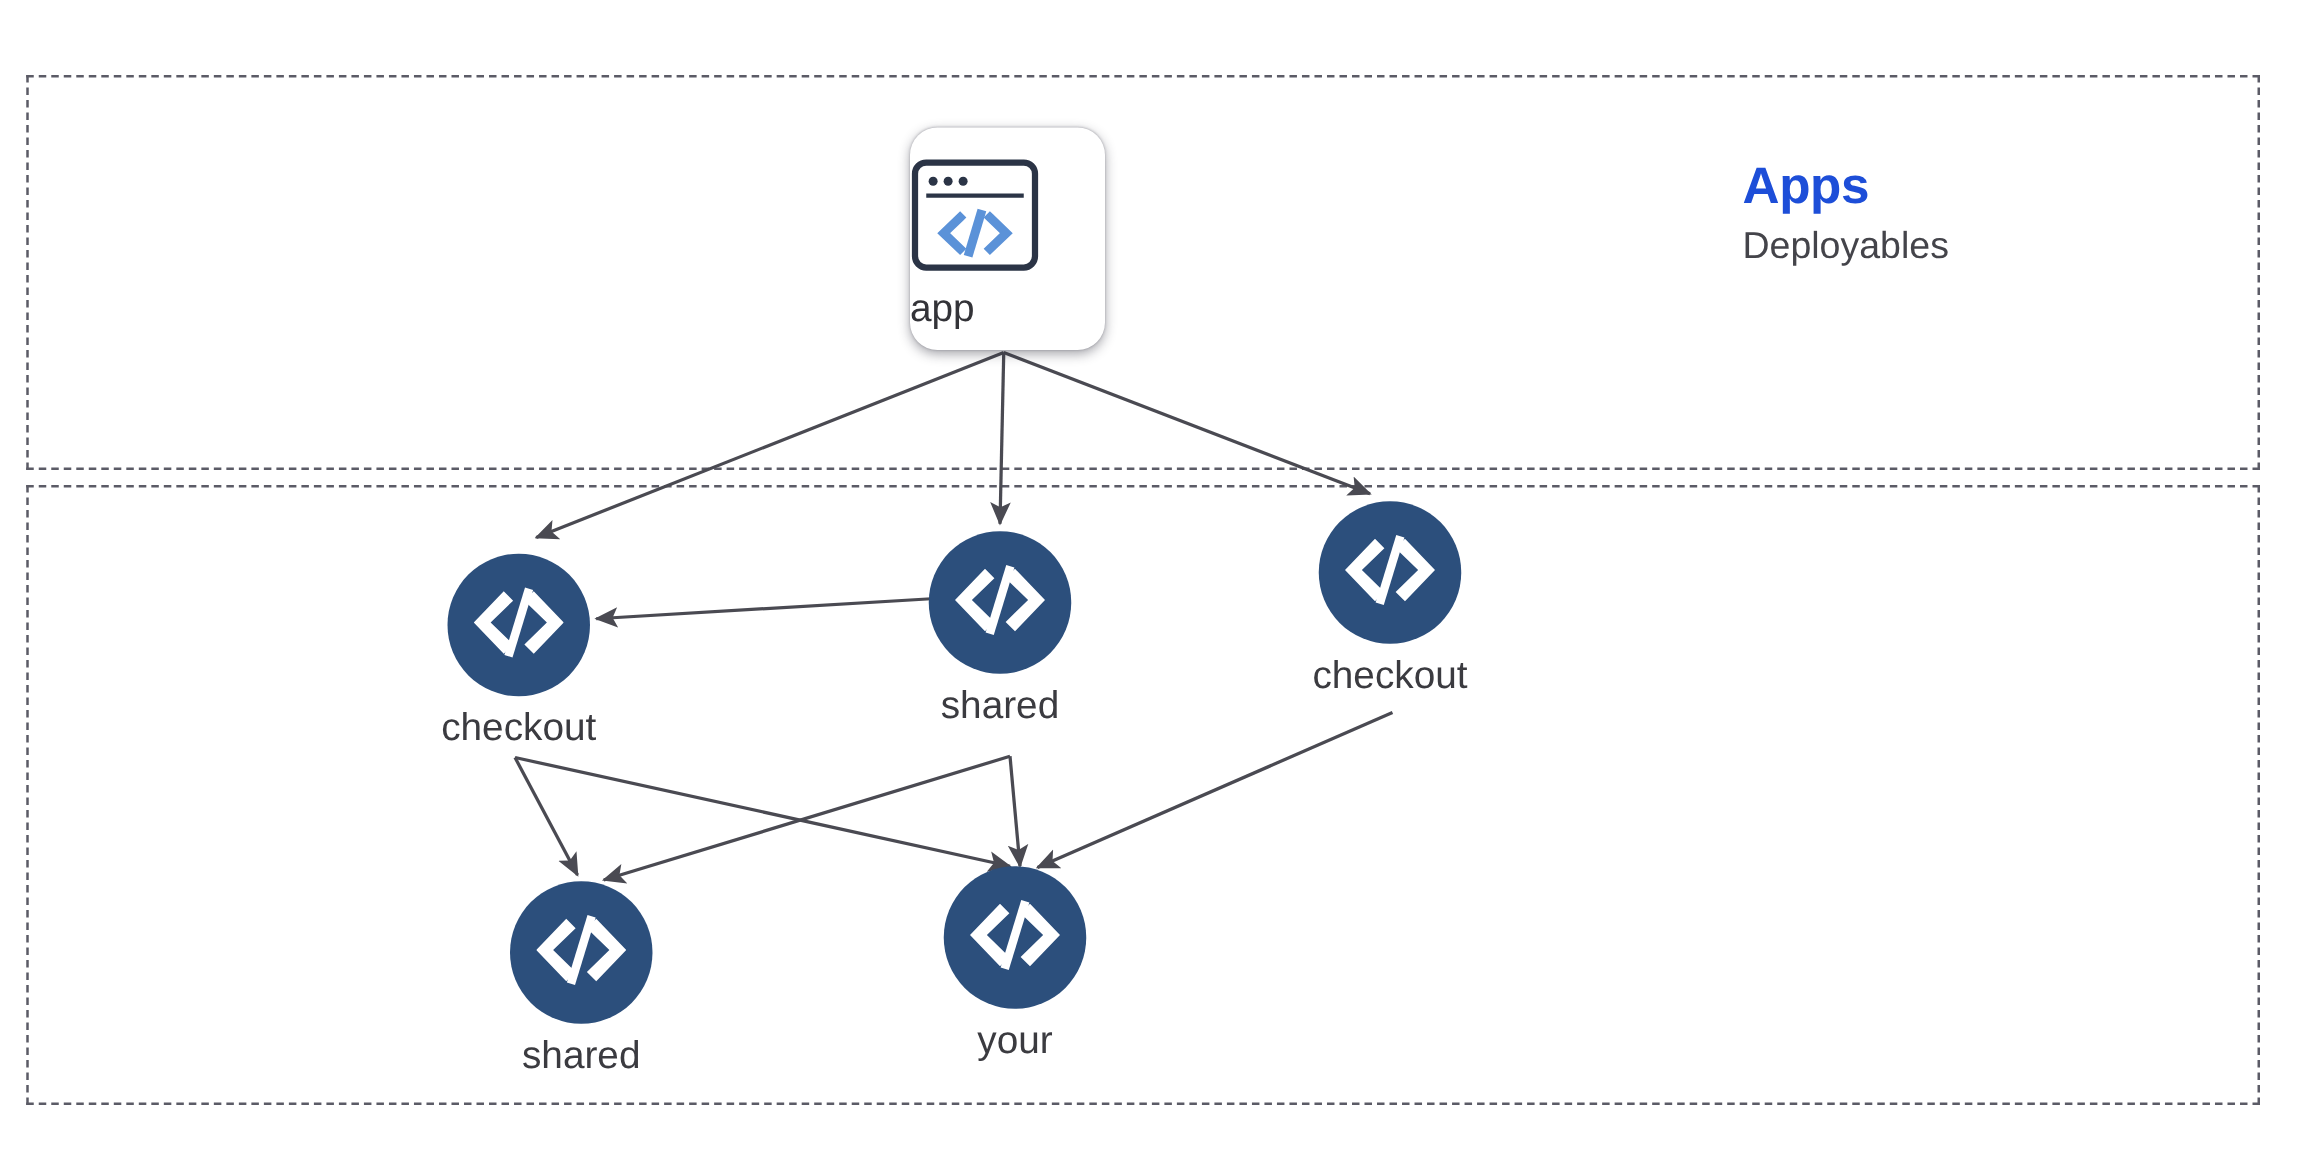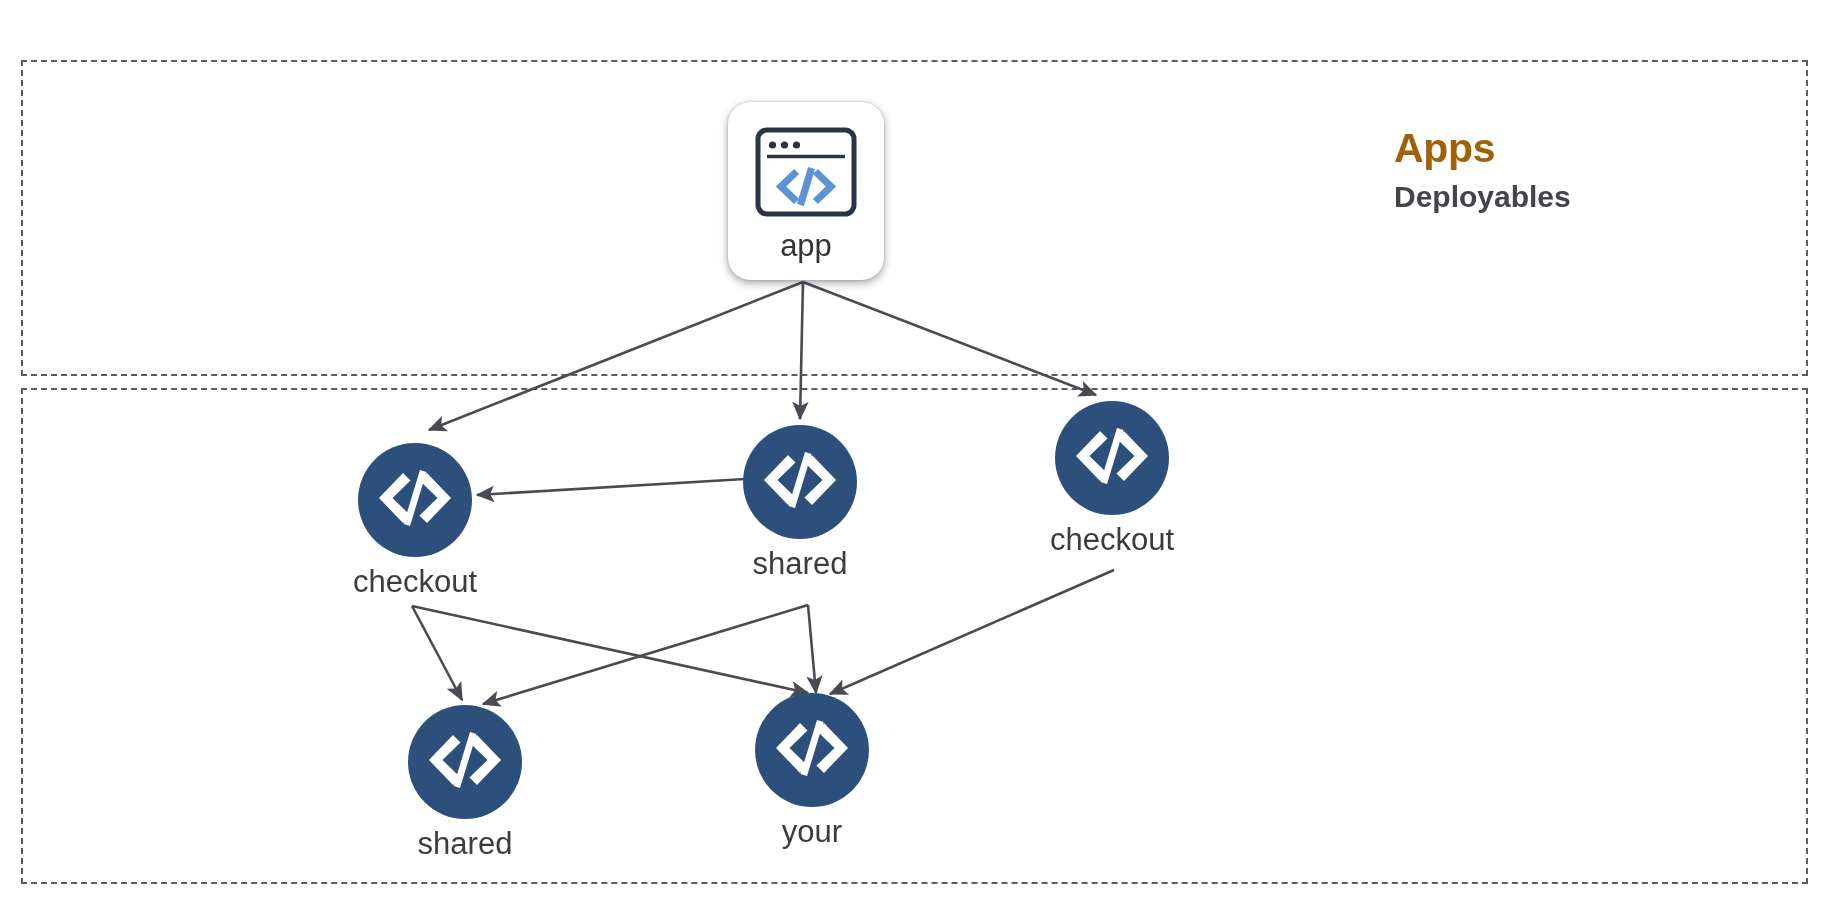--- a/index.html
+++ b/index.html
@@ -17,42 +17,42 @@
     border:2px dashed #5b5b66;
     box-sizing:border-box;
     background:transparent;
   }
   #zone-apps{left:21px;top:60px;width:1787px;height:316px;}
   #zone-libs{left:21px;top:388px;width:1787px;height:496px;}
 
   
   .zone-legend{position:absolute;}
   .zone-title{
-    font-size:41px;font-weight:bold;color:#a16207;
+    font-size:41px;font-weight:bold;color:#1d4ed8;
     letter-spacing:-0.3px;line-height:1.0;white-space:nowrap;
   }
   .zone-sub{
-    font-size:30px;font-weight:bold;color:#44444a;
+    font-size:30px;font-weight:normal;color:#44444a;
     line-height:1.0;white-space:nowrap;margin-top:13px;
   }
   .zone-sub.small{font-size:26px;margin-top:14px;}
   #legend-apps{left:1394px;top:128px;}
   #legend-libs{left:1394px;top:528px;}
 
   
   #edges{position:absolute;left:0;top:0;width:1838px;height:920px;pointer-events:none;}
 
   
   .app-node{
     position:absolute;
     width:156px;height:178px;
     background:#ffffff;
     border-radius:22px;
     box-shadow:0 3px 9px rgba(40,40,55,0.42), 0 0 2px rgba(40,40,55,0.30);
-    display:flex;flex-direction:column;align-items:center;
+    display:flex;flex-direction:column;align-items:flex-start;
     box-sizing:border-box;
   }
   #node-app{left:728px;top:102px;}
   .app-icon{margin-top:24px;}
   .app-label{
     font-size:31px;color:#333338;line-height:1;margin-top:8px;
     white-space:nowrap;font-weight:normal;
   }
 
   

